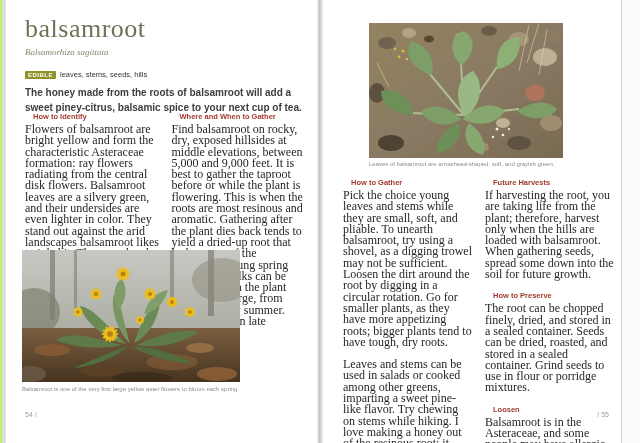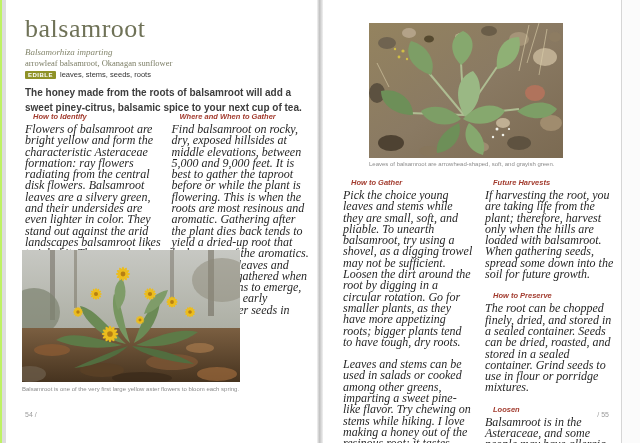--- a/index.html
+++ b/index.html
@@ -25,21 +25,21 @@
   .common{ position:absolute; left:19px; top:58px; font-family:"Liberation Serif", serif;
            font-size:8.5px; color:#7c7e66; }
   .edible-row { position:absolute; left:19px; top:70px; font-size:7.5px; color:#333;
                 display:flex; align-items:center; gap:4px; }
   .badge { background:#8f9227; color:#ffffff; font-weight:bold; font-size:6px;
            letter-spacing:0.5px; padding:1px 3px; border-radius:1px; }
   .intro { position:absolute; left:19px; top:86px; width:290px; font-size:10px;
            line-height:14.5px; color:#3d3d3d;font-weight:bold; }
 
   
-  .cols { position:absolute; display:flex;font-style:italic; }
+  .cols { position:absolute; display:flex; }
   .cols-left  { left:19px; top:112px; width:284px; gap:9px; }
   .cols-right { left:20px; top:178px; width:272px; gap:12px; }
   .col { flex:1; }
   .sec-heading { font-size:7.5px; font-weight:bold; color:#a23b2e; padding-left:8px; margin-bottom:3px; }
   .sec-body { font-family:"Liberation Serif", serif; font-size:12px; line-height:11.3px; color:#262626; }
   .sec + .sec { margin-top:11px; }
 
   
   .photo { position:absolute; overflow:hidden; }
   .photo-flowers { left:16px; top:250px; width:218px; height:132px; }
@@ -52,26 +52,25 @@
   .pagenum-left  { left:19px;  top:411px; }
   .pagenum-right { right:12px; top:411px; }
 </style>
 </head>
 <body>
 
 <div class="spread">
 
   <div class="page page-left">
     <h1 class="title">balsamroot</h1>
-    <div class="sci">Balsamorhiza imparting</div>
-    <div class="common">arrowleaf balsamroot, Okanagan sunflower</div>
+    <div class="sci">Balsamorhiza sagittata</div>
 
     <div class="edible-row">
       <span class="badge">EDIBLE</span>
-      <span>leaves, stems, seeds, roots</span>
+      <span>leaves, stems, seeds, hills</span>
     </div>
 
     <p class="intro">The honey made from the roots of balsamroot will add a sweet piney-citrus, balsamic spice to your next cup of tea.</p>
 
     <div class="cols cols-left">
       <div class="col">
         <div class="sec">
           <div class="sec-heading">How to Identify</div>
           <div class="sec-body">Flowers of balsamroot are bright yellow and form the characteristic Asteraceae formation: ray flowers radiating from the central disk flowers. Balsamroot leaves are a silvery green, and their undersides are even lighter in color. They stand out against the arid landscapes balsamroot likes to inhabit. The arrowhead-shaped leaves grow densely from the large taproot. Roots are thick, resinous, and corky-looking.</div>
         </div>

